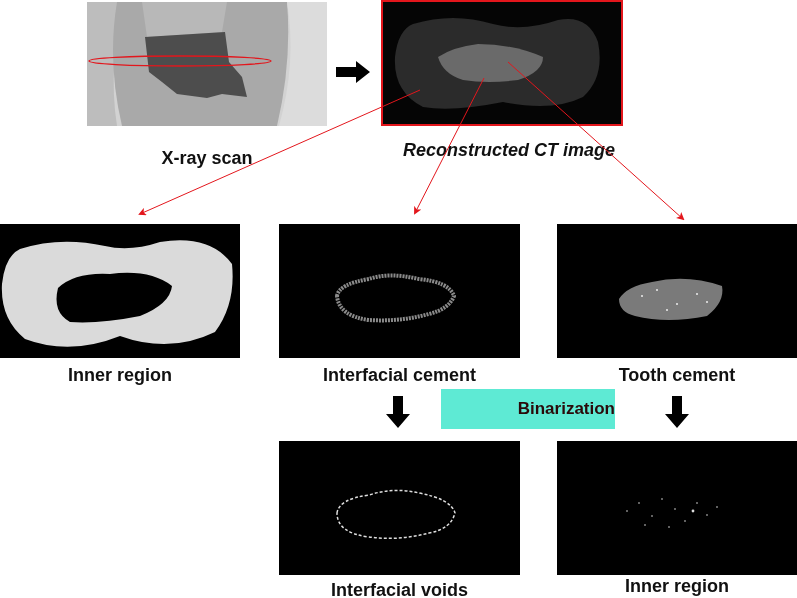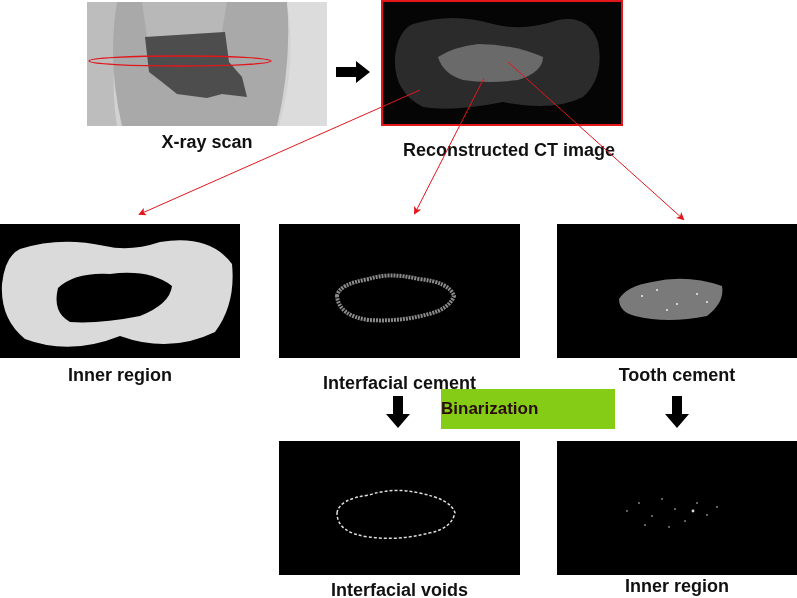--- a/index.html
+++ b/index.html
@@ -2,51 +2,51 @@
 <html><head>
 <meta charset="utf-8">
 <style>
   html,body{margin:0;padding:0;background:#fff;}
   body{width:797px;height:598px;position:relative;overflow:hidden;font-family:"Liberation Sans",sans-serif;}
   .panel{position:absolute;background:#000;overflow:hidden;}
   .panel svg{display:block;width:100%;height:100%;}
   .label{position:absolute;font-weight:bold;font-size:18px;color:#111;text-align:center;white-space:nowrap;}
   .xray{position:absolute;left:87px;top:2px;width:240px;height:124px;background:#c9c9c9;overflow:hidden;}
   .ct{position:absolute;left:381px;top:0;width:242px;height:126px;background:#050505;border:2px solid #e3161c;box-sizing:border-box;overflow:hidden;}
-  .binz{position:absolute;left:441px;top:389px;width:174px;height:40px;background:#84cc16;display:flex;align-items:center;justify-content:flex-start;font-weight:bold;font-size:17px;color:#2a0a0a;}
+  .binz{position:absolute;left:441px;top:389px;width:174px;height:40px;background:#5eead4;display:flex;align-items:center;justify-content:flex-end;font-weight:bold;font-size:17px;color:#2a0a0a;}
   .overlay{position:absolute;left:0;top:0;width:797px;height:598px;pointer-events:none;}
 </style>
 </head>
 <body>
 
 <div class="xray">
   <svg viewBox="0 0 240 124" width="240" height="124">
     <rect width="240" height="124" fill="#d2d2d2"></rect>
     <path d="M0 0 L40 0 Q20 60 30 124 L0 124Z" fill="#bdbdbd"></path>
     <path d="M30 0 L200 0 Q205 60 190 124 L35 124 Q20 60 30 0Z" fill="#a9a9a9"></path>
     <path d="M200 0 L240 0 L240 124 L192 124 Q210 60 200 0Z" fill="#dcdcdc"></path>
     <path d="M55 0 L140 0 L135 30 L60 35Z" fill="#b8b8b8"></path>
     <path d="M58 35 L138 30 L142 60 L155 75 L160 95 L135 92 L120 96 L90 92 L75 80 L62 70Z" fill="#4d4d4d"></path>
     <ellipse cx="93" cy="59" rx="91" ry="5" fill="none" stroke="#e3161c" stroke-width="1.3"></ellipse>
   </svg>
 </div>
-<div class="label" style="left:87px;top:132px;width:240px;">X-ray scan</div>
+<div class="label" style="left:87px;top:148px;width:240px;">X-ray scan</div>
 
 <svg class="overlay" style="left:336px;top:61px;width:34px;height:22px;" viewBox="0 0 34 22">
   <polygon points="0,6 20,6 20,0 34,11 20,22 20,16 0,16" fill="#000"></polygon>
 </svg>
 
 <div class="ct">
   <svg viewBox="0 0 238 122" width="238" height="122">
     <rect width="238" height="122" fill="#050505"></rect>
     <path d="M30 22 Q70 10 110 22 Q140 30 175 18 Q205 12 215 40 Q222 75 200 95 Q170 110 120 100 Q70 110 40 105 Q10 90 12 55 Q15 28 30 22Z" fill="#2b2b2b"></path>
     <path d="M55 55 Q70 45 95 42 Q130 42 160 55 Q160 70 135 78 Q105 82 80 78 Q60 72 55 55Z" fill="#6a6a6a"></path>
   </svg>
 </div>
-<div class="label" style="left:381px;top:140px;width:256px;">Reconstructed CT image</div>
+<div class="label" style="left:381px;top:140px;width:256px;font-style:italic;">Reconstructed CT image</div>
 
 <svg class="overlay" viewBox="0 0 797 598">
   <defs>
     <marker id="rh" markerWidth="8" markerHeight="8" refX="6" refY="4" orient="auto">
       <path d="M0,0 L8,4 L0,8 L2,4Z" fill="#e3161c"></path>
     </marker>
   </defs>
   <line x1="420" y1="90" x2="140" y2="214" stroke="#e3161c" stroke-width="1" marker-end="url(#rh)"></line>
   <line x1="484" y1="78" x2="415" y2="213" stroke="#e3161c" stroke-width="1" marker-end="url(#rh)"></line>
   <line x1="508" y1="62" x2="683" y2="219" stroke="#e3161c" stroke-width="1" marker-end="url(#rh)"></line>
@@ -60,21 +60,21 @@
   </svg>
 </div>
 <div class="label" style="left:0;top:365px;width:240px;">Inner region</div>
 
 <div class="panel" style="left:279px;top:224px;width:241px;height:134px;">
   <svg viewBox="0 0 241 134">
     <rect width="241" height="134" fill="#000"></rect>
     <path d="M58 72 Q60 60 90 55 Q110 48 140 55 Q170 58 175 72 Q170 85 150 90 Q120 98 90 96 Q60 92 58 72Z" fill="none" stroke="#8a8a8a" stroke-width="4" stroke-dasharray="2 1"></path>
   </svg>
 </div>
-<div class="label" style="left:279px;top:365px;width:241px;margin-top:8px;">Interfacial cement</div>
+<div class="label" style="left:279px;top:365px;width:241px;">Interfacial cement</div>
 
 <div class="panel" style="left:557px;top:224px;width:240px;height:134px;">
   <svg viewBox="0 0 240 134">
     <rect width="240" height="134" fill="#000"></rect>
     <path d="M62 75 Q70 62 95 58 Q130 50 165 62 Q168 78 150 92 Q110 100 78 92 Q62 88 62 75Z" fill="#7a7a7a"></path>
     <g fill="#eee">
       <circle cx="85" cy="72" r="1"></circle>
         <circle cx="100" cy="66" r="1"></circle>
         <circle cx="120" cy="80" r="1"></circle>
       <circle cx="140" cy="70" r="1"></circle>

